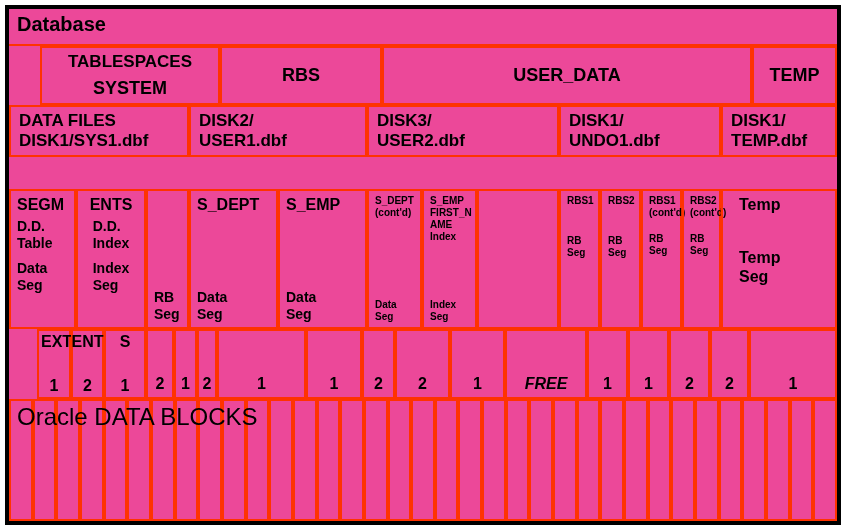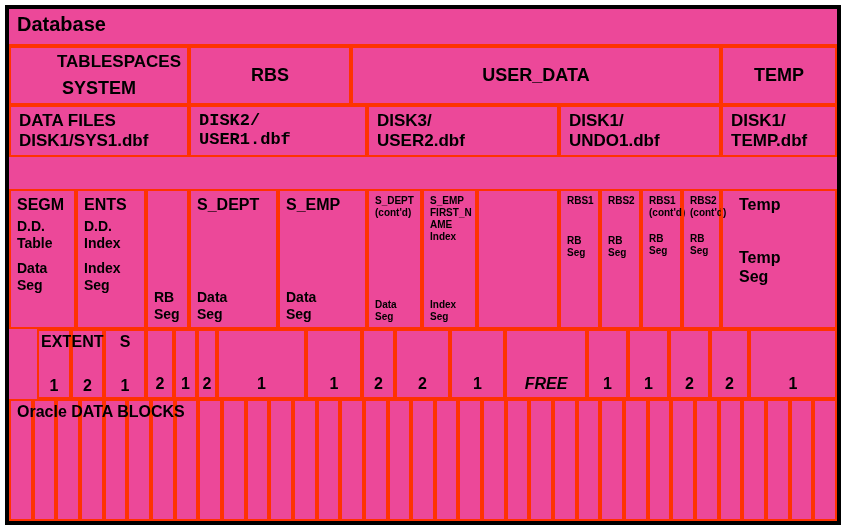--- a/index.html
+++ b/index.html
@@ -25,69 +25,69 @@
   .title-row { border-bottom: 2px solid #ff3300; padding: 4px 8px 8px 8px; }
   .title-row .label { font-size: 20px; font-weight: bold; }
   .title-row .dbname { text-align: center; font-size: 24px; font-weight: bold; margin-top: 4px; }
   .ts-row .cell { font-size: 18px; justify-content: center; align-items: center;}
   .df-row .cell { font-size: 17px; padding: 4px 8px; }
   .seg-row .cell { font-size: 14px; padding: 4px 6px; line-height: 1.2; }
   .seg-row .small { font-size: 10px; }
   .ext-row .cell { font-size: 16px; justify-content: center; align-items: center; text-align:center;}
   .ext-row .header { font-size: 18px;}
   .db-row { flex: 1; position: relative; }
-  .db-row .label { position: absolute; top: 4px; left: 8px; font-size: 16px; font-weight: bold; z-index: 2;}
+  .db-row .label { position: absolute; top: 4px; left: 8px; font-size: 24px; font-weight: normal; z-index: 2;}
   .db-row .blocks { width: 100%; height: 100%; display: flex; }
   .db-row .block { flex: 1; border: 2px solid #ff3300; }
   .nogrow { flex: 0 0 auto; }
   .stack { display: flex; flex-direction: column; gap: 8px; }
 </style>
 </head>
 <body>
 
 <div class="container">
 
   <div class="title-row">
     <div class="label">Database</div>
   </div>
 
   <div class="row ts-row">
-    <div class="cell nogrow" style="width:180px; align-items:flex-end;">
+    <div class="cell nogrow" style="width:180px; align-items:center;margin-left:31px;">
       <div style="font-size:17px;">TABLESPACES</div>
       <div style="align-self:center; margin-top:6px;">SYSTEM</div>
     </div>
     <div class="cell" style="flex:0 0 162px;">RBS</div>
     <div class="cell" style="flex:0 0 370px;">USER_DATA</div>
     <div class="cell" style="flex:1;">TEMP</div>
   </div>
 
   <div class="row df-row">
     <div class="cell nogrow" style="width:180px;">
       <div>DATA FILES</div>
       <div>DISK1/SYS1.dbf</div>
     </div>
-    <div class="cell" style="flex:0 0 178px; white-space:pre;font-family:Liberation Mono, monospace;">DISK2/
+    <div class="cell" style="flex:0 0 178px; white-space:pre;">DISK2/
 USER1.dbf</div>
     <div class="cell" style="flex:0 0 192px; white-space:pre;">DISK3/
 USER2.dbf</div>
     <div class="cell" style="flex:0 0 162px; white-space:pre;">DISK1/
 UNDO1.dbf</div>
     <div class="cell" style="flex:1; white-space:pre;">DISK1/
 TEMP.dbf</div>
   </div>
 
   <div class="row seg-row" style="height:140px;margin-top:32px;">
     <div class="cell nogrow" style="width:67px;">
       <div style="font-size:16px;">SEGM</div>
       <div class="stack" style="margin-top:4px;">
         <div><span>D.D.</span><br><span>Table</span></div>
         <div><span>Data</span><br><span>Seg</span></div>
       </div>
     </div>
-    <div class="cell nogrow" style="width:70px;">
+    <div class="cell nogrow" style="width:70px;align-items:center;">
       <div style="font-size:16px;">ENTS</div>
       <div class="stack" style="margin-top:4px;">
         <div><span>D.D.</span><br><span>Index</span></div>
         <div><span>Index</span><br><span>Seg</span></div>
       </div>
     </div>
     <div class="cell nogrow" style="width:43px; justify-content:flex-end;">
       <div><span>RB</span><br><span>Seg</span></div>
     </div>
     <div class="cell nogrow" style="width:89px;">

